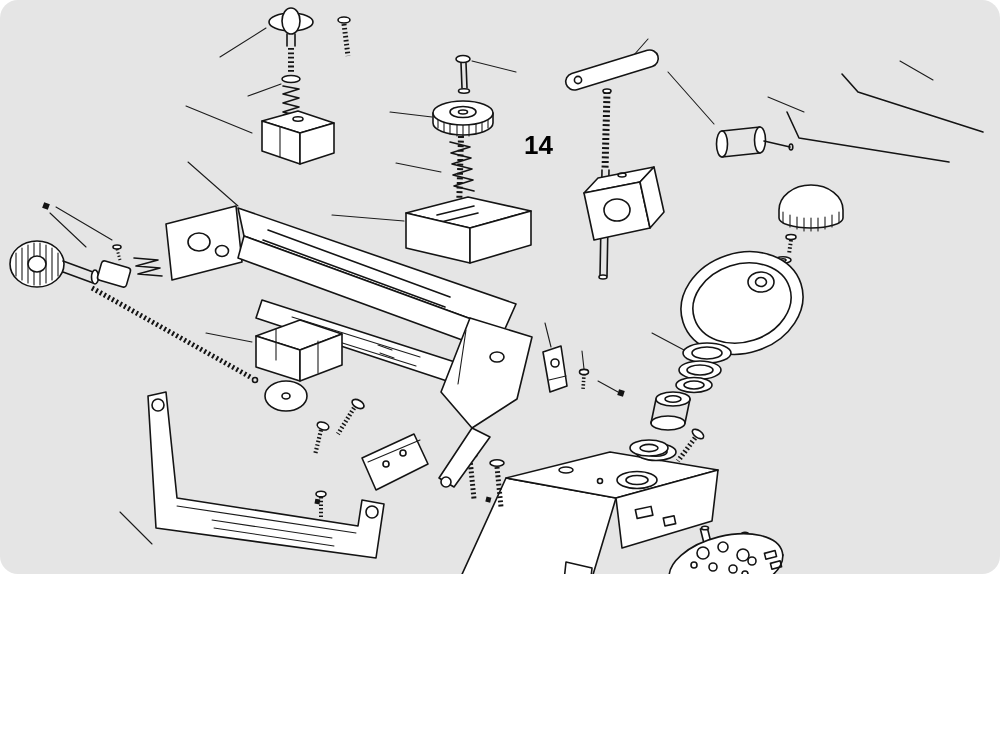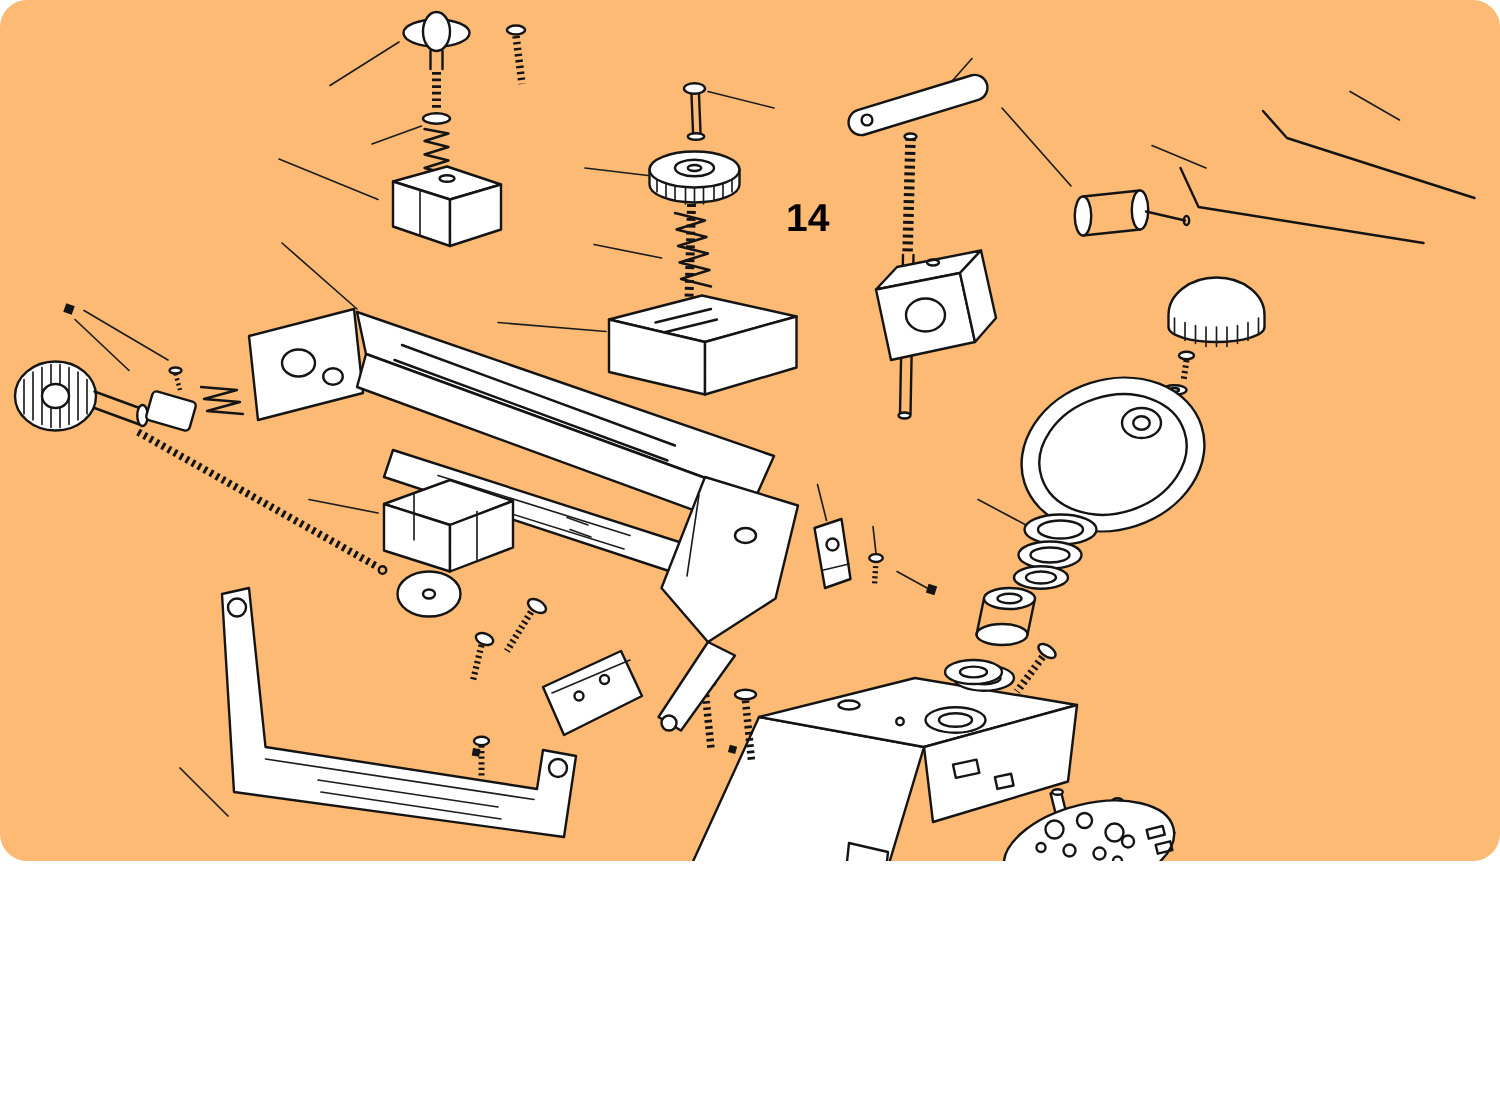--- a/index.html
+++ b/index.html
@@ -1,16 +1,16 @@
 <!DOCTYPE html>
 <html><head>
 <meta charset="utf-8">
 <style>
   html,body{margin:0;padding:0;background:#fff;}
-  .canvas{position:relative;width:1000px;height:574px;background:#fdba74;overflow:hidden;border-radius:18px;}
+  .canvas{position:relative;width:1000px;height:574px;background:#e5e5e5;overflow:hidden;border-radius:18px;}
   svg{display:block;}
   .ln{fill:none;stroke:#141414;stroke-width:1.6;stroke-linejoin:round;stroke-linecap:round;}
   .fw{fill:#ffffff;stroke:#141414;stroke-width:1.6;stroke-linejoin:round;}
   .thin{fill:none;stroke:#1c1c1c;stroke-width:1.1;stroke-linecap:round;}
   .thread{fill:none;stroke:#141414;stroke-linecap:butt;}
   .blk{fill:#141414;stroke:none;}
   .part-label{font:bold 26px "Liberation Sans",sans-serif;fill:#000;}
 </style>
 </head>
 <body>

